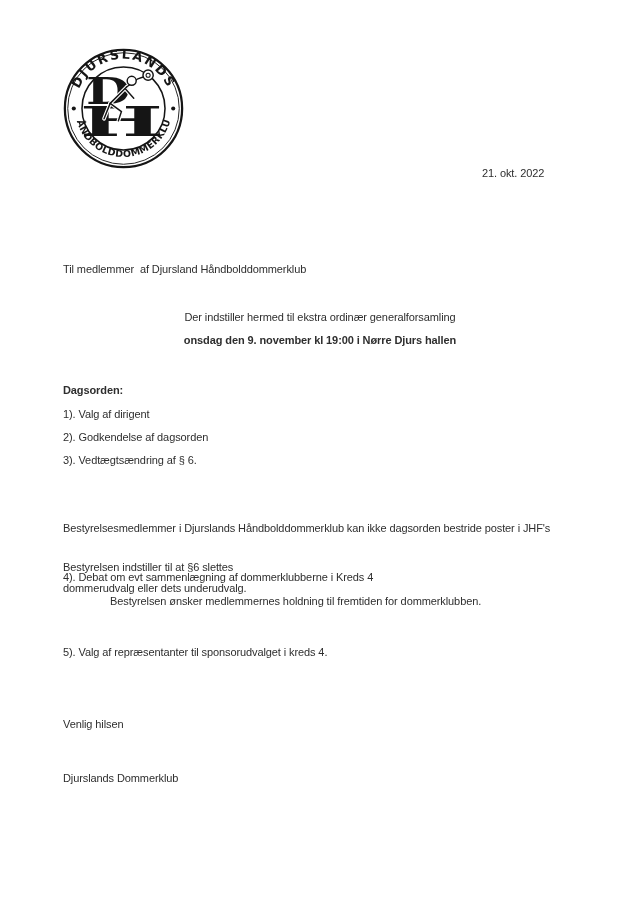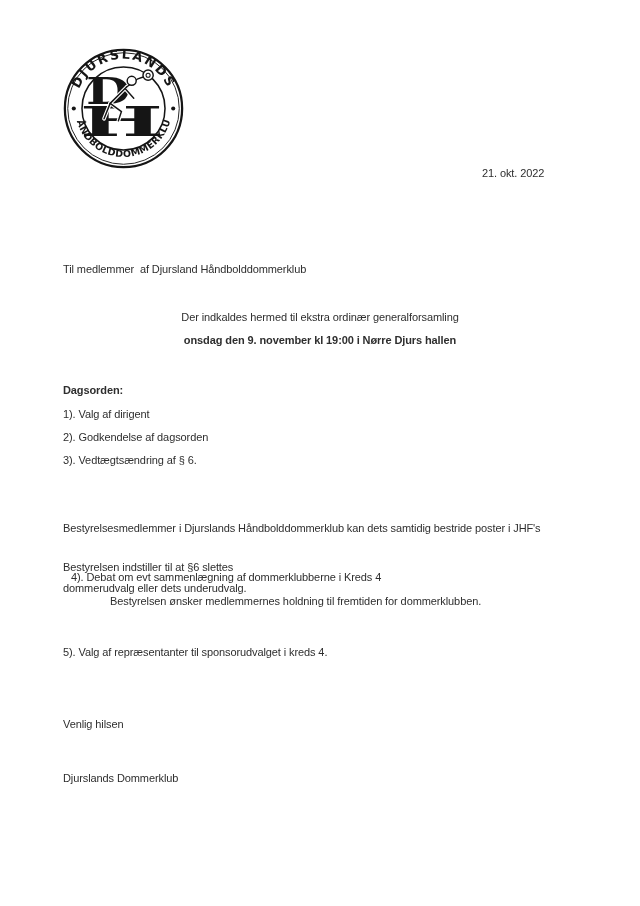--- a/index.html
+++ b/index.html
@@ -75,35 +75,35 @@
       <circle cx="68" cy="33" r="4.4" fill="#ffffff" stroke="#151515" stroke-width="1.4"></circle>
       <circle cx="84" cy="27.5" r="5" fill="#ffffff" stroke="#151515" stroke-width="1.4"></circle>
       <circle cx="84" cy="27.5" r="2" fill="none" stroke="#151515" stroke-width="1"></circle>
     </svg>
   </div>
 
   <div class="t" style="left:482px; top:167px;">21. okt. 2022</div>
 
   <div class="t u" style="left:63px; top:263px;">Til medlemmer  af Djursland Håndbolddommerklub</div>
 
-  <div class="t center" style="top:311px;">Der indkaldes hermed til ekstra ordinær generalforsamling</div>
+  <div class="t center" style="top:311px;">Der indstiller hermed til ekstra ordinær generalforsamling</div>
   <div class="t center b u" style="top:334px;">onsdag den 9. november kl 19:00 i Nørre Djurs hallen</div>
 
   <div class="t b u" style="left:63px; top:384px;">Dagsorden:</div>
   <div class="t" style="left:63px; top:408px;">1). Valg af dirigent</div>
   <div class="t" style="left:63px; top:431px;">2). Godkendelse af dagsorden</div>
   <div class="t" style="left:63px; top:454px;">3). Vedtægtsændring af § 6.</div>
 
   <div class="t note" style="left:63px; top:478px;">
-    <div>Bestyrelsesmedlemmer i Djurslands Håndbolddommerklub kan dets samtidig bestride poster i JHF's</div>
+    <div>Bestyrelsesmedlemmer i Djurslands Håndbolddommerklub kan ikke dagsorden bestride poster i JHF's</div>
     <div>dommerudvalg eller dets underudvalg.</div>
   </div>
   <div class="t" style="left:63px; top:521px;margin-top:40px;">Bestyrelsen indstiller til at §6 slettes</div>
 
-  <div class="t" style="left:63px; top:571px;margin-left:8px;">4). Debat om evt sammenlægning af dommerklubberne i Kreds 4</div>
+  <div class="t" style="left:63px; top:571px;">4). Debat om evt sammenlægning af dommerklubberne i Kreds 4</div>
   <div class="t" style="left:63px; top:595px;padding-left:47px;">Bestyrelsen ønsker medlemmernes holdning til fremtiden for dommerklubben.</div>
 
   <div class="t" style="left:63px; top:646px;">5). Valg af repræsentanter til sponsorudvalget i kreds 4.</div>
 
   <div class="t" style="left:63px; top:718px;">Venlig hilsen</div>
   <div class="t" style="left:63px; top:772px;">Djurslands Dommerklub</div>
 
 </div>
 
 </body></html>

